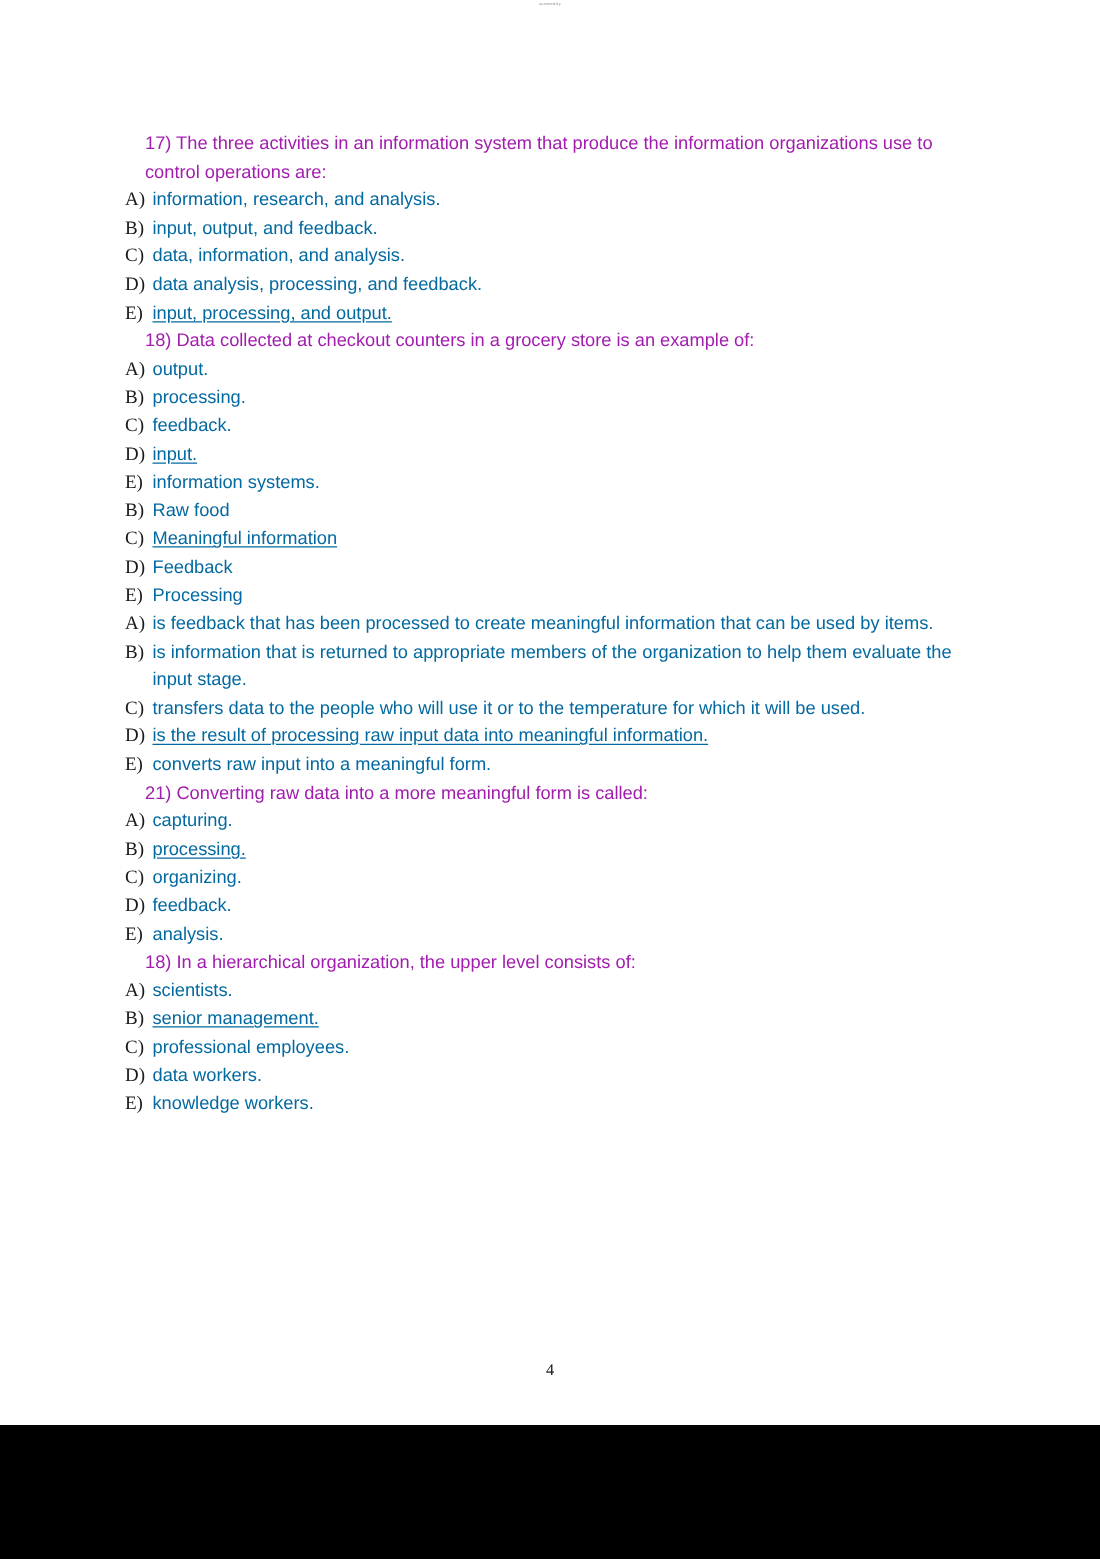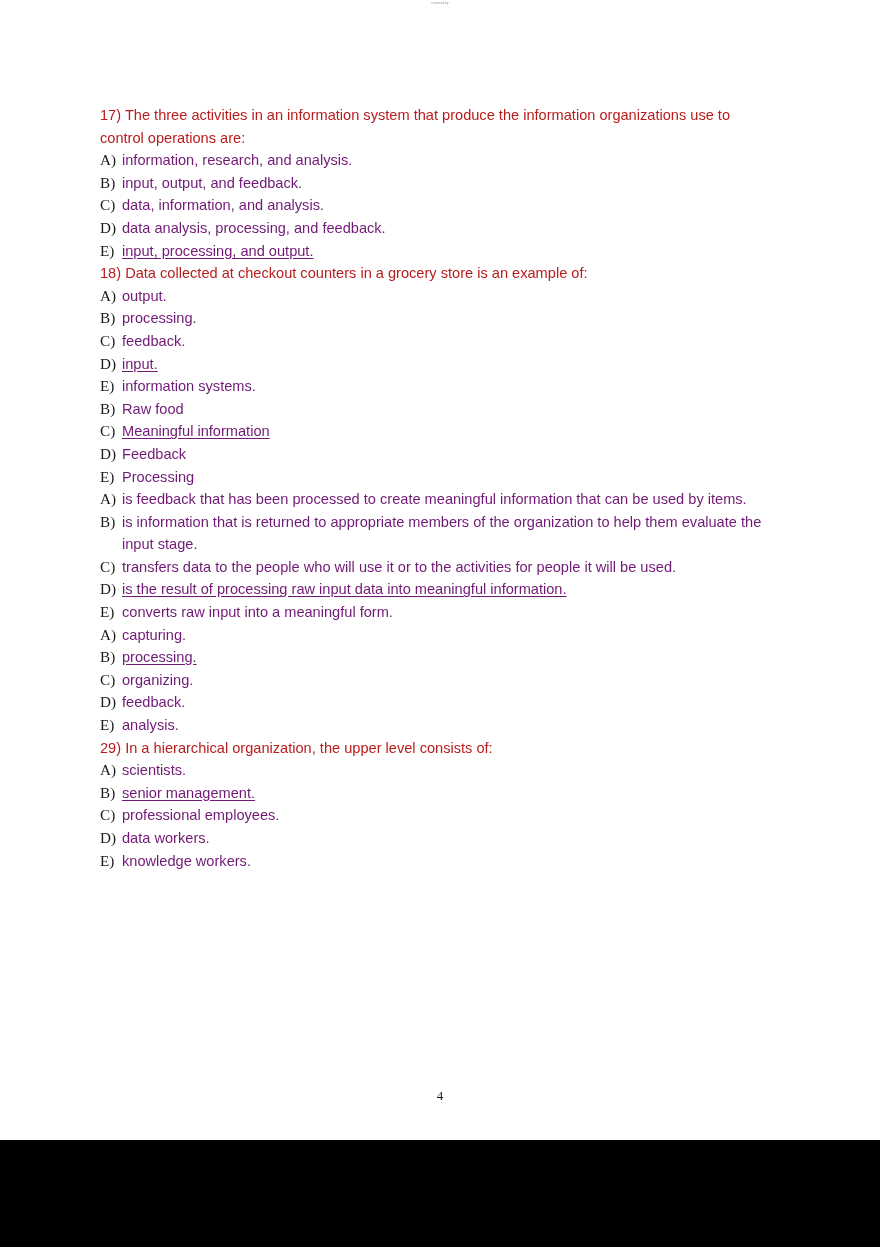--- a/index.html
+++ b/index.html
@@ -35,43 +35,44 @@
   }
   .content {
     position: absolute;
     left: 100px;
     top: 104px;
     width: 676px;
   }
   .line {
     font-family: "Liberation Sans", sans-serif;
     font-size: 14.6px;
-    color: #b91c1c;
+    color: #a21caf;
     line-height: 22.6px;
     white-space: pre-wrap;
+    margin-left: 16px;
   }
   .qline {
     font-family: "Liberation Sans", sans-serif;
   }
   .opt {
     display: flex;
     align-items: baseline;
     line-height: 22.6px;
   }
   .opt-letter {
     font-family: "Liberation Serif", serif;
     font-size: 15.2px;
     color: #1a1a1a;
     flex: 0 0 auto;
     min-width: 22px;
   }
   .opt-text {
     font-family: "Liberation Sans", sans-serif;
     font-size: 14.6px;
-    color: #701a75;
+    color: #0369a1;
     flex: 1 1 auto;
   }
   .opt-text.underline {
     text-decoration: underline;
     text-underline-offset: 2px;
   }
   .page-number {
     position: absolute;
     left: 0;
     top: 1088px;
@@ -159,51 +160,52 @@
       <div class="opt">
         <span class="opt-letter">A)</span>
         <span class="opt-text">is feedback that has been processed to create meaningful information that can be used by items.</span>
       </div>
       <div class="opt">
         <span class="opt-letter">B)</span>
         <span class="opt-text">is information that is returned to appropriate members of the organization to help them evaluate the input stage.</span>
       </div>
       <div class="opt">
         <span class="opt-letter">C)</span>
-        <span class="opt-text">transfers data to the people who will use it or to the activities for people it will be used.</span>
+        <span class="opt-text">transfers data to the people who will use it or to the temperature for which it will be used.</span>
       </div>
       <div class="opt">
         <span class="opt-letter">D)</span>
         <span class="opt-text underline">is the result of processing raw input data into meaningful information.</span>
       </div>
       <div class="opt">
         <span class="opt-letter">E)</span>
         <span class="opt-text">converts raw input into a meaningful form.</span>
       </div>
+      <div class="line qline">21) Converting raw data into a more meaningful form is called:</div>
       <div class="opt">
         <span class="opt-letter">A)</span>
         <span class="opt-text">capturing.</span>
       </div>
       <div class="opt">
         <span class="opt-letter">B)</span>
         <span class="opt-text underline">processing.</span>
       </div>
       <div class="opt">
         <span class="opt-letter">C)</span>
         <span class="opt-text">organizing.</span>
       </div>
       <div class="opt">
         <span class="opt-letter">D)</span>
         <span class="opt-text">feedback.</span>
       </div>
       <div class="opt">
         <span class="opt-letter">E)</span>
         <span class="opt-text">analysis.</span>
       </div>
-      <div class="line qline">29) In a hierarchical organization, the upper level consists of:</div>
+      <div class="line qline">18) In a hierarchical organization, the upper level consists of:</div>
       <div class="opt">
         <span class="opt-letter">A)</span>
         <span class="opt-text">scientists.</span>
       </div>
       <div class="opt">
         <span class="opt-letter">B)</span>
         <span class="opt-text underline">senior management.</span>
       </div>
       <div class="opt">
         <span class="opt-letter">C)</span>

